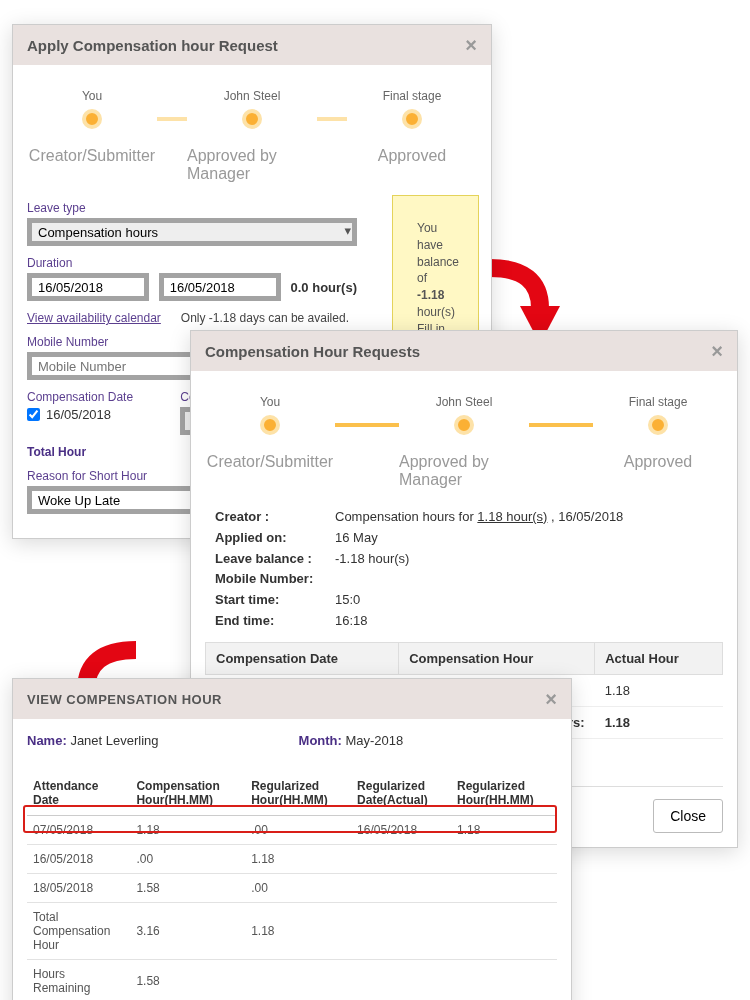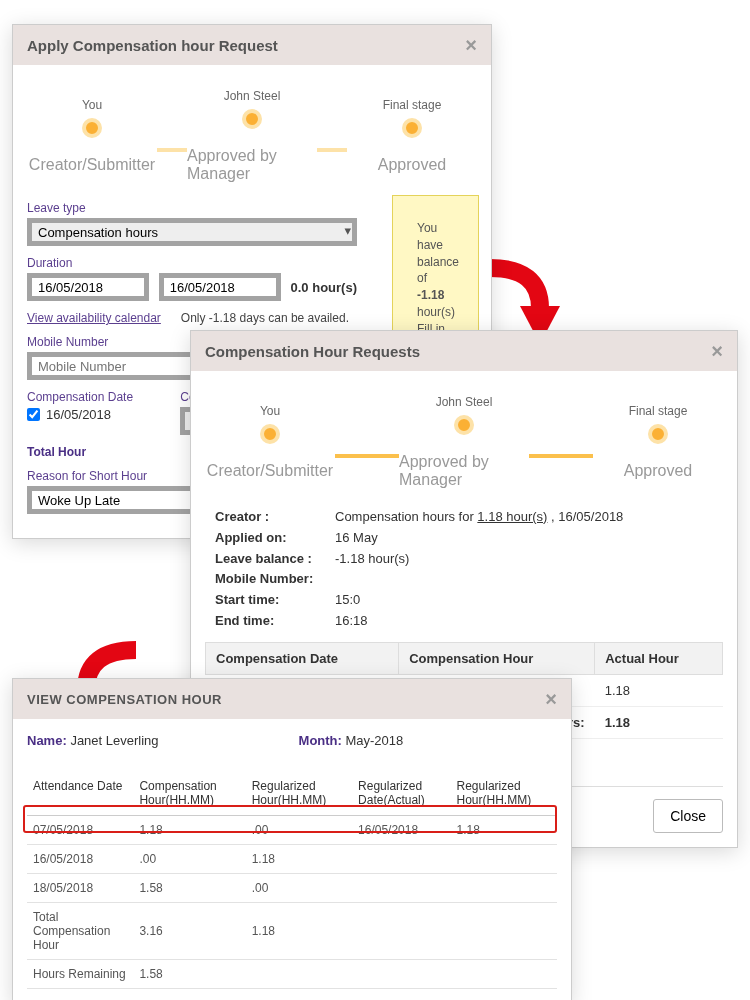--- a/index.html
+++ b/index.html
@@ -3,21 +3,21 @@
 <meta charset="utf-8">
 <style>
   *{box-sizing:border-box;margin:0;padding:0}
   body{font-family:"Segoe UI",Arial,sans-serif;font-size:13px;color:#333;background:#fff;width:750px;height:1000px;position:relative}
   .modal{position:absolute;background:#fff;border:1px solid #ccc;box-shadow:0 4px 20px rgba(0,0,0,.15)}
   .modal-hd{background:#e9e1df;padding:10px 14px;display:flex;justify-content:space-between;align-items:center}
   .modal-title{font-size:15px;font-weight:600;color:#555}
   .modal-title.upper{text-transform:uppercase;letter-spacing:.5px;font-size:13px}
   .close{color:#999;font-size:20px;line-height:1;cursor:pointer;font-weight:bold}
   .modal-body{padding:14px}
-  .stepper{display:flex;justify-content:center;align-items:center;margin:10px 0 18px}
+  .stepper{display:flex;justify-content:center;align-items:flex-start;margin:10px 0 18px}
   .step{display:flex;flex-direction:column;align-items:center;width:130px}
   .step-top{font-size:12px;color:#666;margin-bottom:6px}
   .step-dot{width:20px;height:20px;border-radius:50%;background:#fbb034;border:4px solid #fde2a8}
   .step-bot{font-size:16px;color:#999;margin-top:18px}
   .step-line{height:4px;background:#fde2a8;flex:1;margin-top:28px}
   .lbl{color:#5b3f8f;font-size:12px;margin-bottom:3px;display:block}
   .field{margin-bottom:10px}
   .input,.select{width:100%;padding:5px 6px;border:5px solid #a3a3a3;font-size:13px;height:28px;background:#fff}
   .select{appearance:none;background:linear-gradient(#f2f2f2,#e6e6e6);background-repeat:no-repeat;background-size:20px 100%;background-position:right}
   .select-wrap{position:relative}
@@ -33,21 +33,21 @@
 
   .m2-details{font-size:13px;line-height:1.6;padding:0 10px 10px}
   .m2-details b{display:inline-block;width:120px}
   .tbl{width:100%;border-collapse:collapse;font-size:13px}
   .tbl th{background:#f2f2f2;text-align:left;padding:8px 10px;border:1px solid #ddd;font-weight:600}
   .tbl td{padding:8px 10px;border-bottom:1px solid #eee}
   .tot td{font-weight:bold}
   .btn{padding:8px 16px;border:1px solid #bbb;background:#fff;cursor:pointer;border-radius:3px;font-size:14px}
 
   .m3-tbl{width:100%;border-collapse:collapse;font-size:12px}
-  .m3-tbl th{text-align:left;padding:8px 6px;border-bottom:1px solid #ccc;font-weight:400;color:#333;vertical-align:top}
+  .m3-tbl th{text-align:left;padding:8px 6px;border-bottom:1px solid #ccc;font-weight:700;color:#333;vertical-align:top}
   .m3-tbl td{padding:7px 6px;border-bottom:1px solid #e2e2e2;color:#555}
   .m3-row1 td{}
   .hl{position:absolute;border:2px solid #d91e18;border-radius:3px;pointer-events:none}
 
   .arrow{position:absolute;pointer-events:none}
   .arrow1{left:480px;top:258px;width:80px;height:90px}
   .arrow2{left:66px;top:640px;width:80px;height:90px}
 </style>
 </head>
 <body>

